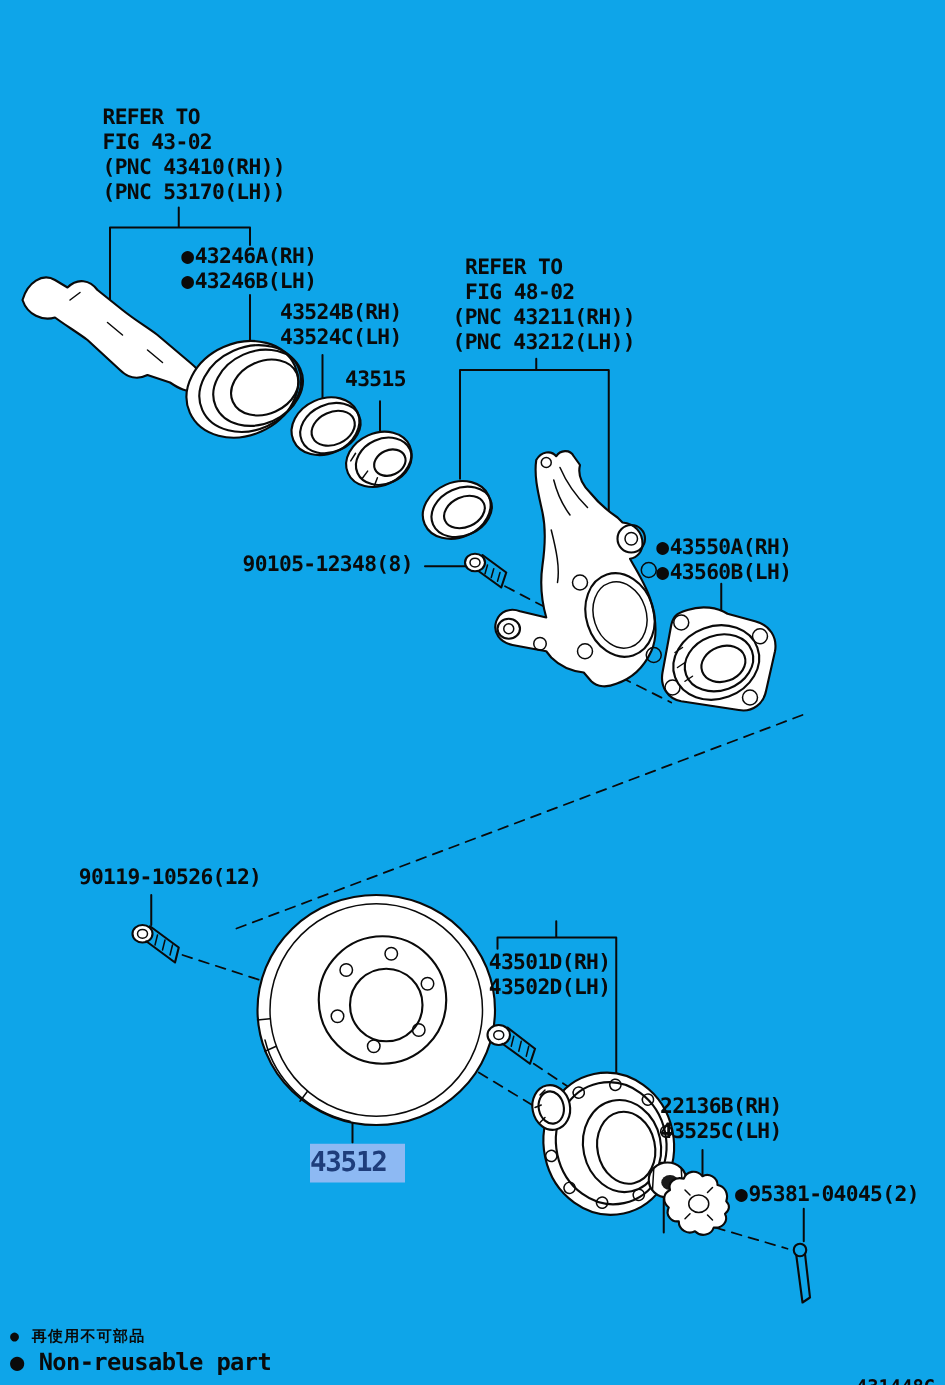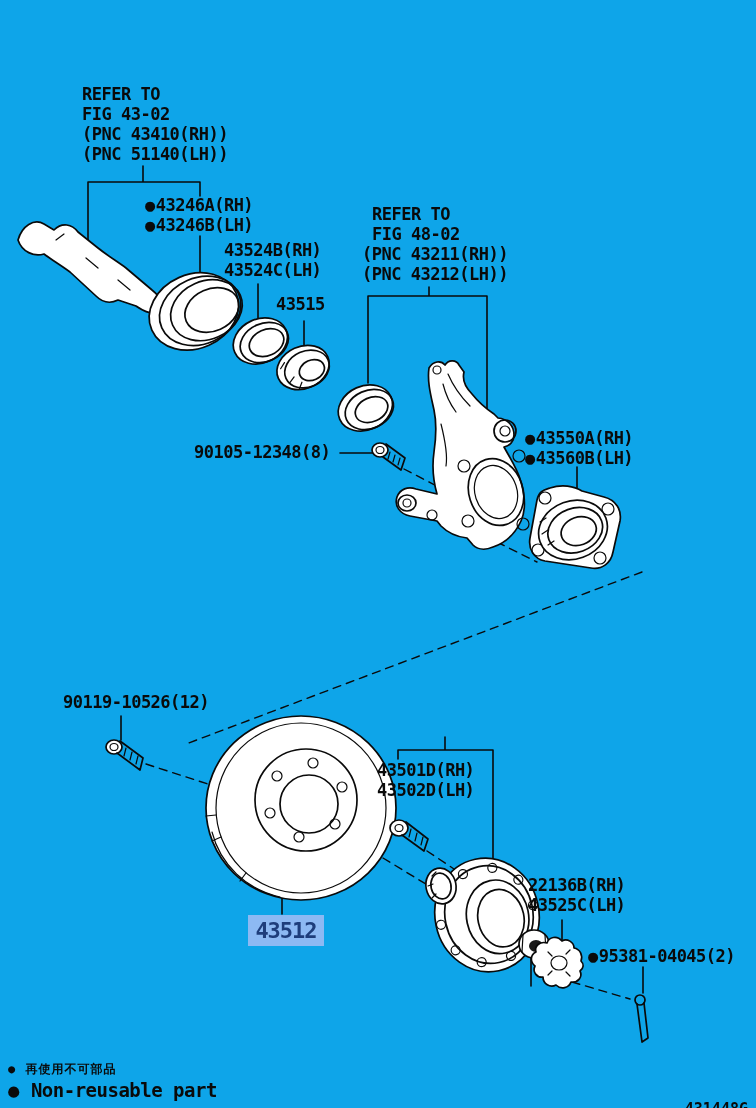--- a/index.html
+++ b/index.html
@@ -4,21 +4,21 @@
 <style>
   html,body{margin:0;padding:0;background:#ffffff;}
   #stage{position:relative;width:756px;height:1108px;background:#0ea5e9;overflow:hidden;
          font-family:"DejaVu Sans Mono","DejaVu Sans",monospace;color:#0a0a0a;}
   #art{position:absolute;left:0;top:0;}
   .lbl{position:absolute;font-weight:bold;font-size:17px;line-height:20px;white-space:nowrap;letter-spacing:-0.5px;}
   .lbl-sm{position:absolute;font-weight:bold;font-size:17px;line-height:20px;white-space:nowrap;letter-spacing:-0.5px;}
   .note{position:absolute;font-weight:bold;font-size:17px;line-height:20px;white-space:nowrap;letter-spacing:-0.5px;}
   .note .ind{padding-left:10px;}
   .hl{position:absolute;left:248px;top:915px;width:76px;height:31px;background:#8db9f3;color:#1e3d7b;
-      font-weight:bold;font-size:22px;line-height:31px;text-align:center;letter-spacing:-1px;}
+      font-weight:bold;font-size:22px;line-height:31px;letter-spacing:-1px;}
   .legend{position:absolute;left:8px;top:1058px;font-weight:bold;}
   .legend .jp{font-size:12px;line-height:22px;letter-spacing:1px;}
   .legend .en{font-size:19px;line-height:20px;letter-spacing:-0.5px;}
   .code{position:absolute;right:8px;top:1088px;font-weight:bold;font-size:15px;letter-spacing:0;margin-top:12px;}
   .b{margin-right:1px;}
 </style>
 </head>
 <body>
 
 <div id="stage">
@@ -187,21 +187,21 @@
     <g>
       <circle cx="640" cy="1000" r="5"></circle>
       <path d="M637,1004 L642,1042 M644,1003 L648,1038 M642,1042 L648,1038"></path>
     </g>
   </svg>
 
   <div class="note" style="left:82px;top:84px">
     <div>REFER TO</div>
     <div>FIG 43-02</div>
     <div>(PNC 43410(RH))</div>
-    <div>(PNC 51140(LH))</div>
+    <div>(PNC 53170(LH))</div>
   </div>
 
   <div class="note" style="left:362px;top:204px">
     <div class="ind">REFER TO</div>
     <div class="ind">FIG 48-02</div>
     <div>(PNC 43211(RH))</div>
     <div>(PNC 43212(LH))</div>
   </div>
 
   <div class="lbl" style="left:145px;top:195px">
@@ -225,21 +225,21 @@
   <div class="lbl" style="left:525px;top:428px">
     <div><span class="b">●</span><span>43550A(RH)</span></div>
     <div><span class="b">●</span><span>43560B(LH)</span></div>
   </div>
 
   <div class="lbl-sm" style="left:63px;top:692px">
     <div>90119-10526(12)</div>
   </div>
 
 
-  <div class="lbl" style="left:377px;top:760px">
+  <div class="lbl" style="left:391px;top:760px">
     <div>43501D(RH)</div>
     <div>43502D(LH)</div>
   </div>
 
   <div class="hl">
     <span>43512</span>
   </div>
 
   <div class="lbl" style="left:528px;top:875px">
     <div>22136B(RH)</div>

